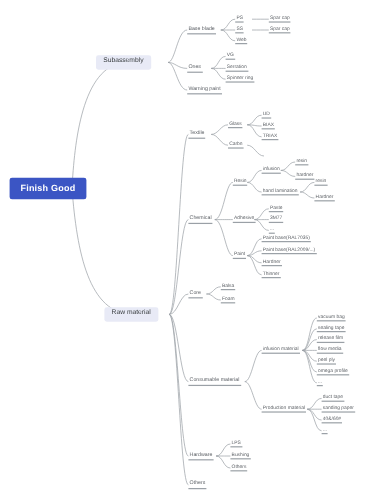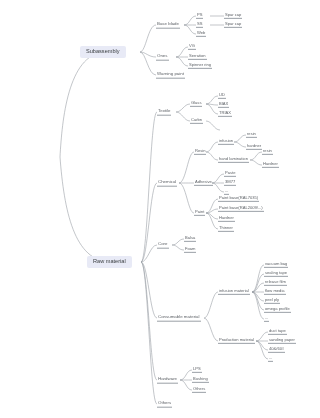--- a/index.html
+++ b/index.html
@@ -102,20 +102,21 @@
     <path d="M256,341 C262,341 262,332 268,332"></path>
     <path d="M256,341 C262,341 262,341 268,341"></path>
     <path d="M256,341 C262,341 262,350 268,350"></path>
     <path d="M256,341 C262,341 262,359 268,359"></path>
 
     <path d="M180,380 C186,380 186,370 192,370"></path>
     <path d="M180,380 C186,380 186,380 192,380"></path>
     <path d="M180,380 C186,380 186,390 192,390"></path>
   </svg>
 
+  <div class="node root" style="left:8px;top:157px;">Finish Good</div>
 
   <div class="node lvl1" style="left:80px;top:52px;">Subassembly</div>
 
   <div class="node lvl1" style="left:87px;top:262px;">Raw material</div>
 
   <div class="node leaf lvl2" style="left:156px;top:25px;">Base blade</div>
   <div class="node leaf" style="left:196px;top:16px;">PS</div>
   <div class="node leaf" style="left:224px;top:16px;">Spar cap</div>
   <div class="node leaf" style="left:196px;top:25px;">SS</div>
   <div class="node leaf" style="left:224px;top:25px;">Spar cap</div>

